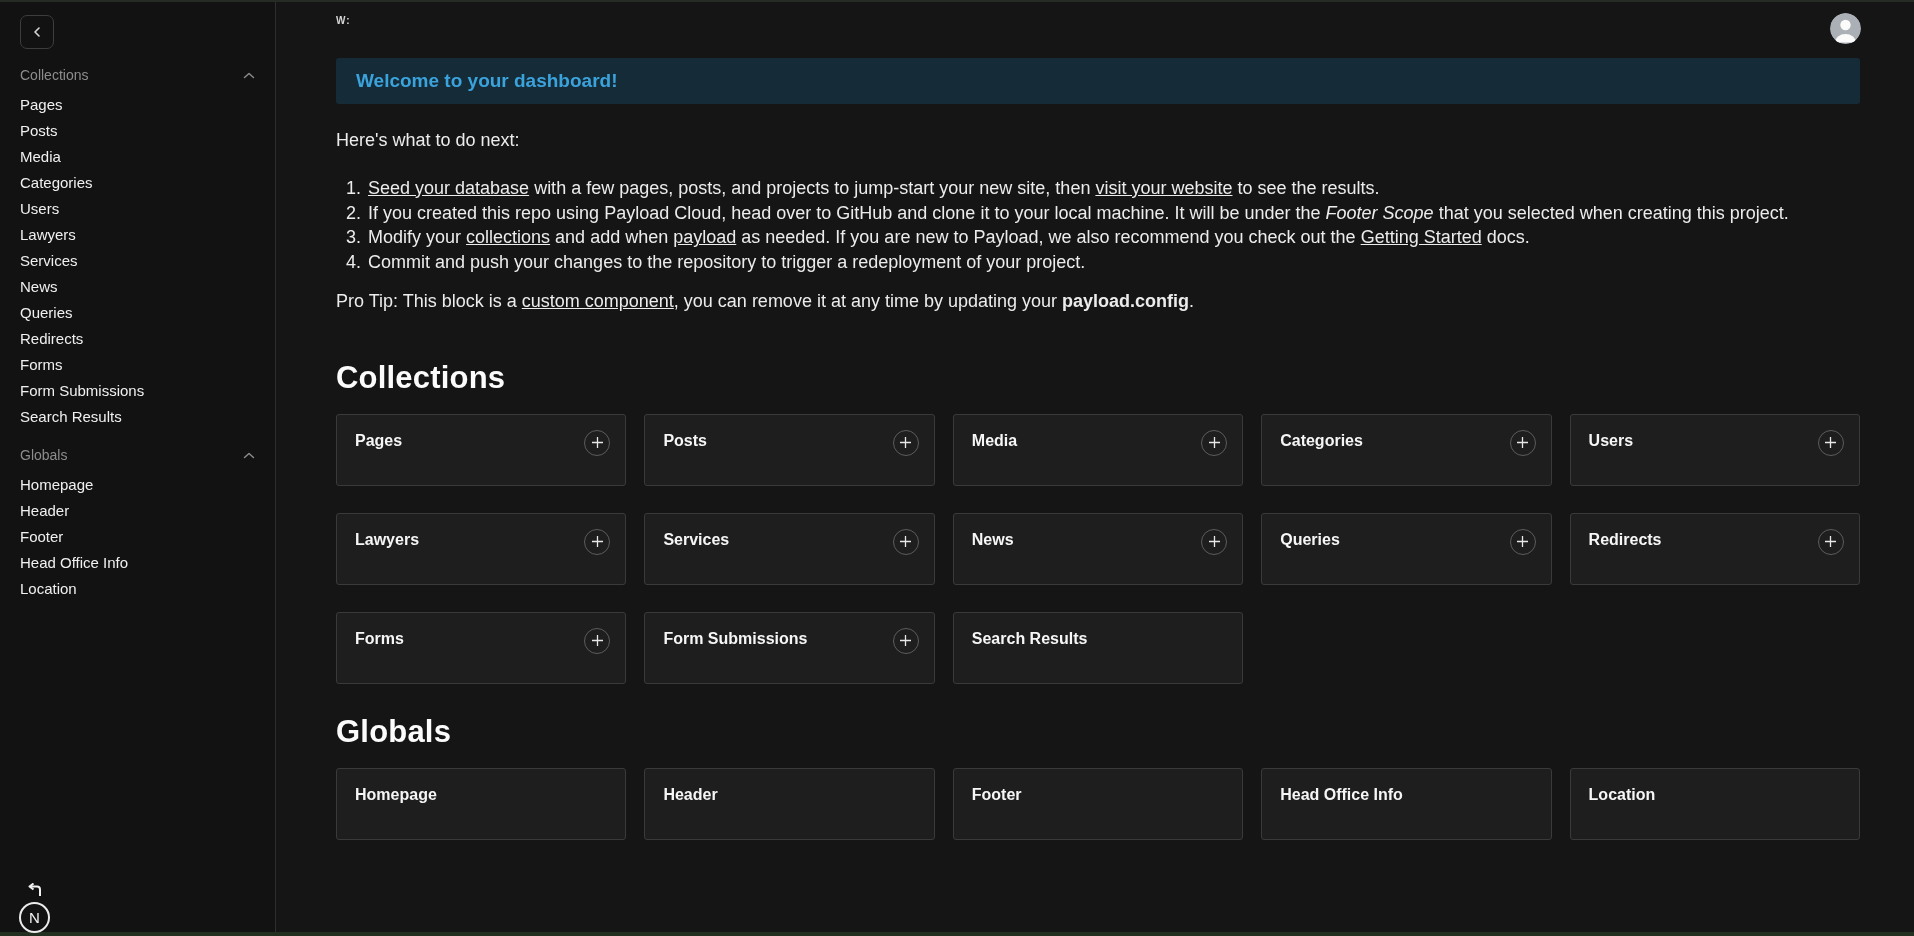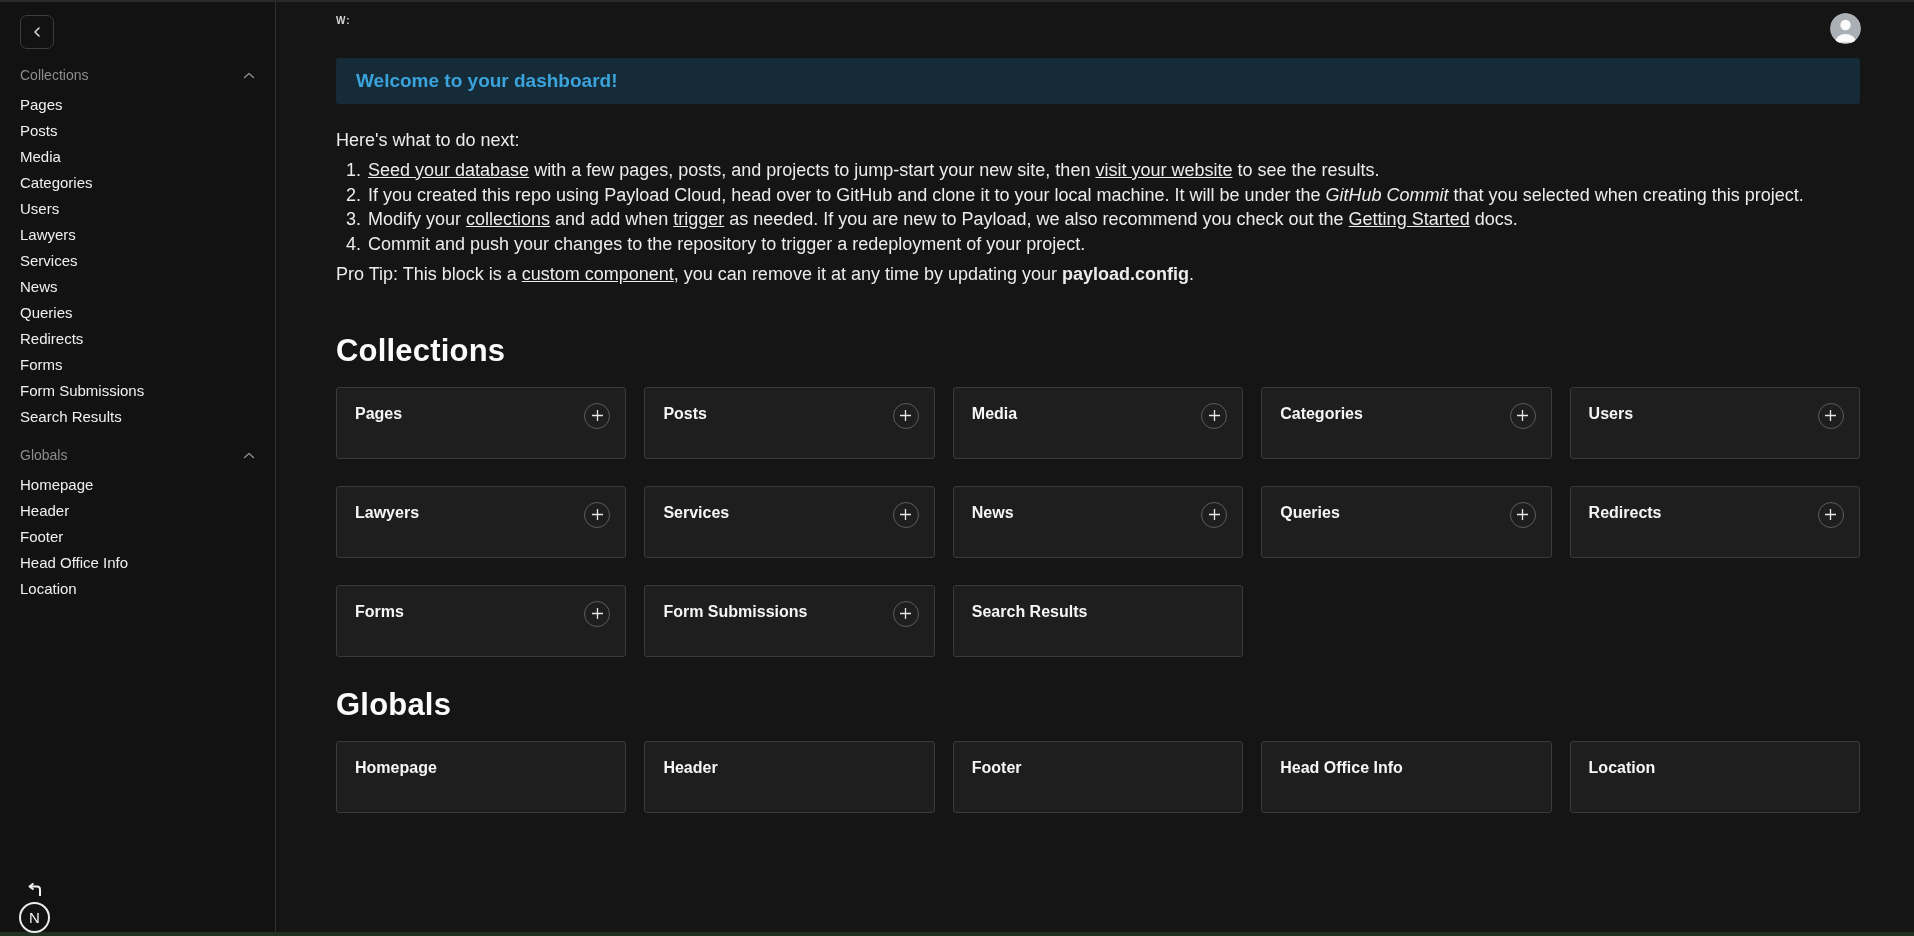--- a/index.html
+++ b/index.html
@@ -69,26 +69,26 @@
 
   .banner {
     background:#152b38;
     border-radius:3px;
     padding:12px 20px;
     font-size:19px; font-weight:bold;
     color:#3ba3dc;
   }
 
   .intro { margin-top:24px; font-size:18px; line-height:1.38; color:#ececec; }
-  .intro ol { margin-top:5px; padding-left:30px; }
+  .intro ol { margin-top:23px; padding-left:30px; }
   .intro li { padding-left:2px; }
   .intro a, .intro .link { color:#ececec; text-decoration:underline; cursor:pointer; }
   .intro .italic { font-style:italic; }
   .intro .bold { font-weight:bold; }
-  .pro-tip { margin-top:5px; }
+  .pro-tip { margin-top:14px; }
 
   .section-title {
     margin-top:46px;
     font-size:31px; font-weight:bold; color:#fbfbfb;
     letter-spacing:0.2px;
   }
   .section-title.globals { margin-top:30px; }
 
   .card-grid {
     margin-top:18px;
@@ -194,22 +194,22 @@
 
     <div class="content">
       <div class="banner">
         <span>Welcome to your dashboard!</span>
       </div>
 
       <div class="intro">
         <p>Here's what to do next:</p>
         <ol id="intro-steps">
             <li><a class="link">Seed your database</a><span> with a few pages, posts, and projects to jump-start your new site, then </span><a class="link">visit your website</a><span> to see the results.</span></li>
-            <li><span>If you created this repo using Payload Cloud, head over to GitHub and clone it to your local machine. It will be under the </span><span class="italic">GitHub Commit</span><span> that you selected when creating this project.</span></li>
-            <li><span>Modify your </span><a class="link">collections</a><span> and add when </span><a class="link">trigger</a><span> as needed. If you are new to Payload, we also recommend you check out the </span><a class="link">Getting Started</a><span> docs.</span></li>
+            <li><span>If you created this repo using Payload Cloud, head over to GitHub and clone it to your local machine. It will be under the </span><span class="italic">Footer Scope</span><span> that you selected when creating this project.</span></li>
+            <li><span>Modify your </span><a class="link">collections</a><span> and add when </span><a class="link">payload</a><span> as needed. If you are new to Payload, we also recommend you check out the </span><a class="link">Getting Started</a><span> docs.</span></li>
             <li><span>Commit and push your changes to the repository to trigger a redeployment of your project.</span></li>
           </ol>
         <p id="pro-tip" class="pro-tip"><span>Pro Tip: This block is a </span><a class="link">custom component</a><span>, you can remove it at any time by updating your </span><span class="bold">payload.config</span><span>.</span></p>
       </div>
 
       <div id="content-sections">
           <h2 class="section-title">Collections</h2>
           <div class="card-grid">
             <div class="card">
               <div class="card-title">Pages</div>

